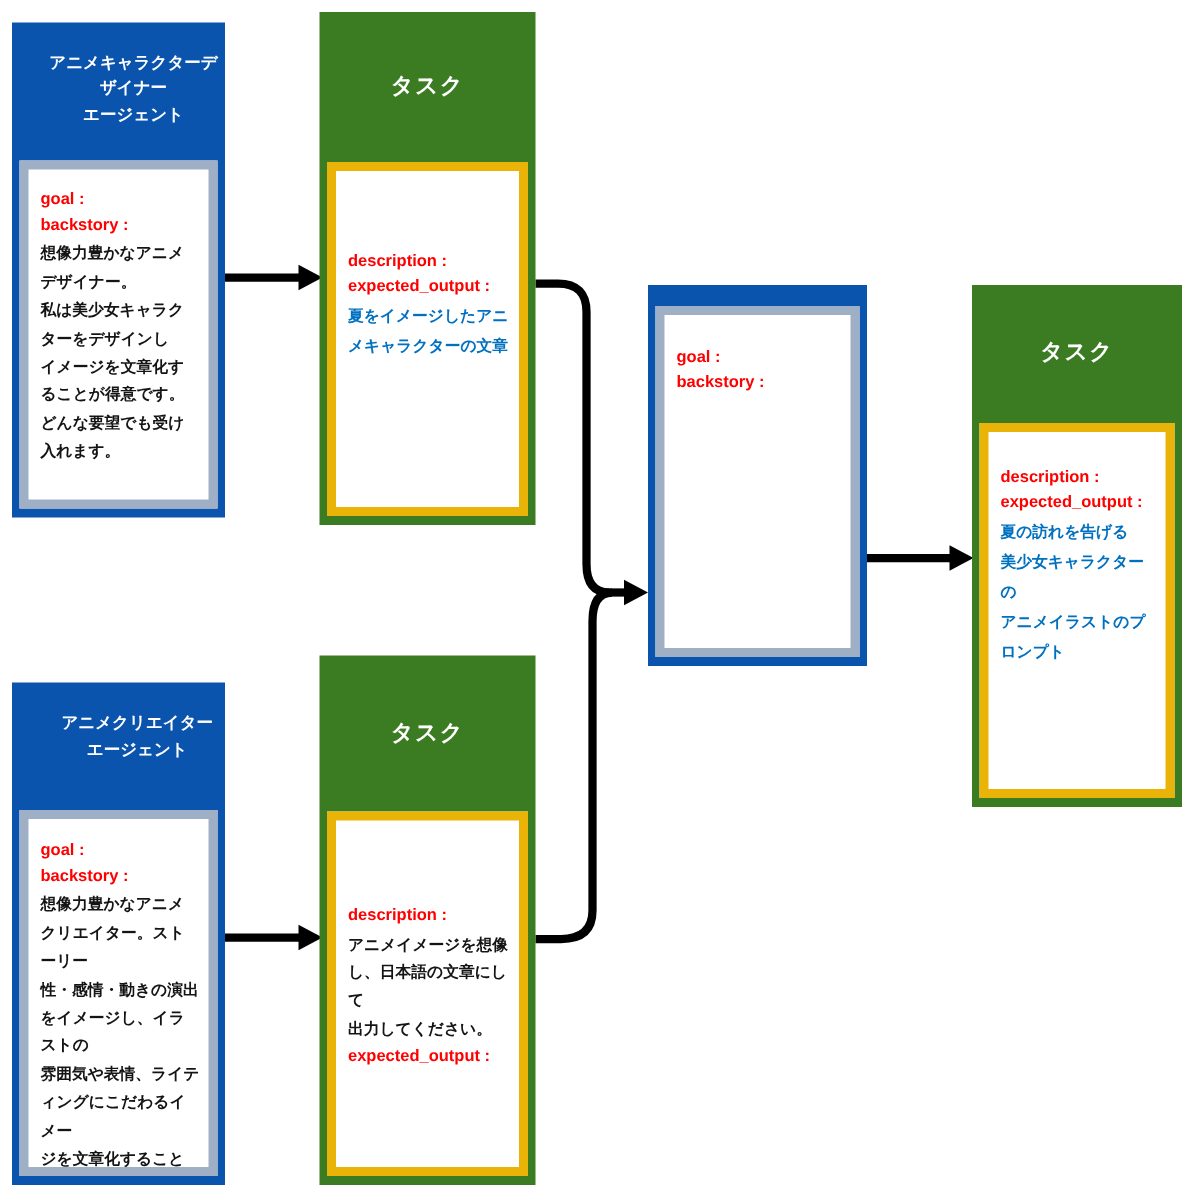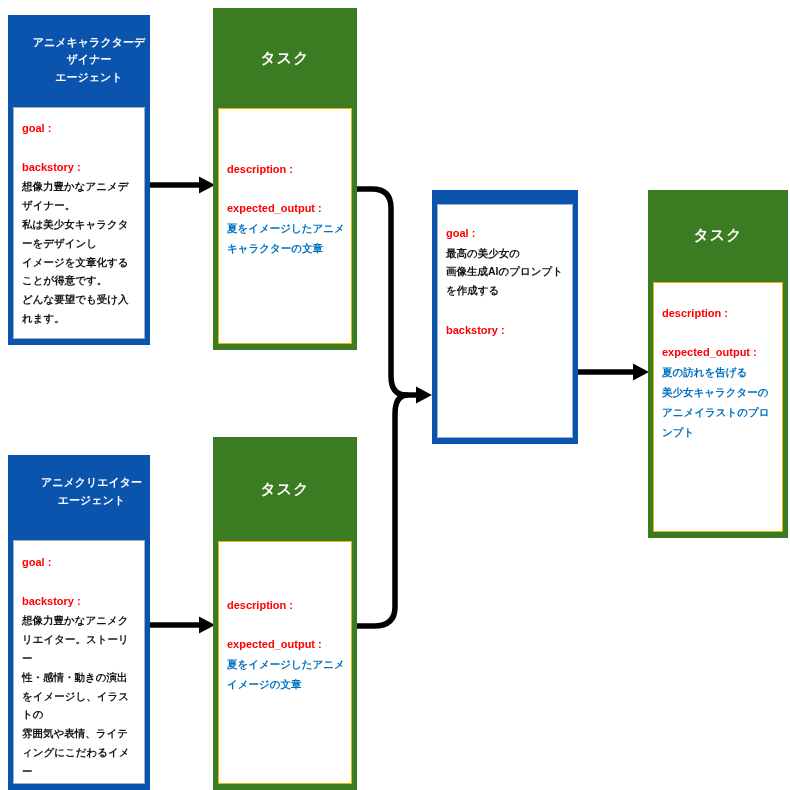--- a/index.html
+++ b/index.html
@@ -12,24 +12,24 @@
   .agent{background:#0b54ae;}
   .task{background:#3b7b22;}
   .node-header{
     display:flex;align-items:center;justify-content:center;text-align:center;
     color:#ffffff;font-weight:700;white-space:pre-line;line-height:1.6;
   }
   .agent .node-header{font-size:11px;}
   .task .node-header{font-size:15px;letter-spacing:1px;}
   .node-body{
     position:absolute;left:5px;right:5px;bottom:6px;top:auto;background:#ffffff;
-    border:1px solid #eab308;box-sizing:border-box;overflow:hidden;
+    border:6px solid #eab308;box-sizing:border-box;overflow:hidden;
   }
   .agent .node-body{border-color:#9fb0c6;}
-  .block+.block{margin-top:22px;}
+  .block+.block{}
   .label{
     margin:0;color:#ff0000;font-weight:700;font-size:11px;line-height:1.5;
   }
   .body-text{
     margin:2px 0 0;color:#141414;font-weight:600;font-size:10.5px;line-height:1.8;
     white-space:pre-line;
   }
   .output-text{
     margin:3px 0 0;color:#0070c0;font-weight:700;font-size:10.5px;line-height:1.9;
     white-space:pre-line;
@@ -122,36 +122,35 @@
 どんな要望でも受け入れます。</p>
       </div>
     </div>
   </div>
 
   <div class="node task" id="task2">
     <div class="node-header">タスク</div>
     <div class="node-body">
       <div class="block">
         <p class="label">description :</p>
+        <p class="body-text">アニメイメージを想像し、日本語の文章にして
+出力してください。</p>
       </div>
       <div class="block">
         <p class="label">expected_output :</p>
-        <p class="output-text">夏をイメージしたアニメイメージの文章</p>
       </div>
     </div>
   </div>
 
   <div class="node agent" id="agent3">
     <div class="node-header">画像生成AIプロンプト絵師
 エージェント</div>
     <div class="node-body">
       <div class="block">
         <p class="label">goal :</p>
-        <p class="body-text">最高の美少女の
-画像生成AIのプロンプトを作成する</p>
       </div>
       <div class="block">
         <p class="label">backstory :</p>
       </div>
     </div>
   </div>
 
   <div class="node task" id="task3">
     <div class="node-header">タスク</div>
     <div class="node-body">

